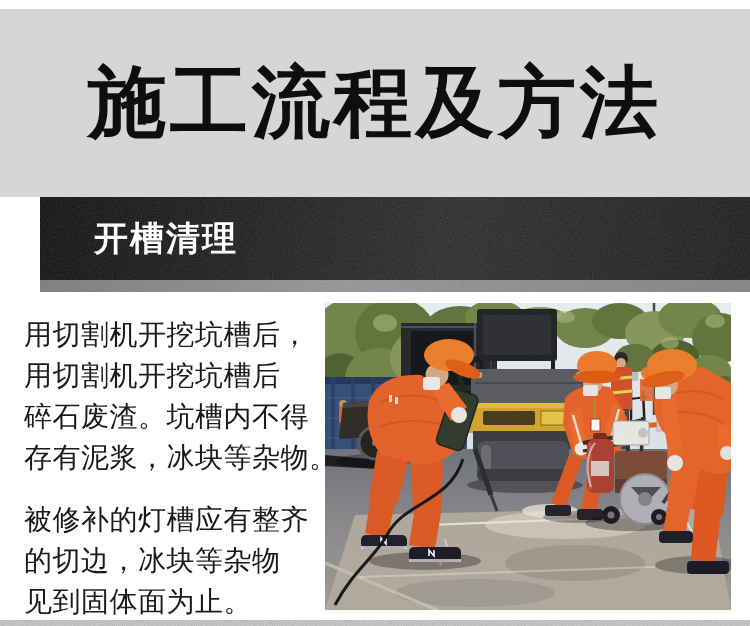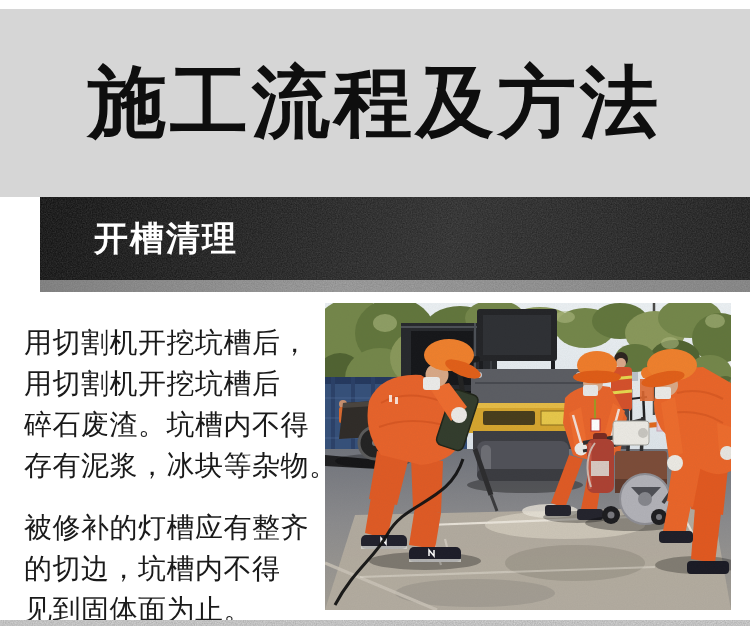--- a/index.html
+++ b/index.html
@@ -14,21 +14,21 @@
   .banner-dark{position:relative;width:100%;height:83px;overflow:hidden;
                background:linear-gradient(100deg,#0a0a0a 0%,#262626 55%,#151515 100%);
                display:flex;align-items:center;}
   .banner-fade{position:relative;width:100%;height:12px;overflow:hidden;
                background:linear-gradient(90deg,#8b8b8b,#a8a8a8 40%,#909090);}
   .grain-fill{position:absolute;left:0;top:0;width:100%;height:100%;}
   .section-title{position:relative;z-index:2;margin-left:54px;font-size:34px;font-weight:700;
                  color:#ffffff;letter-spacing:2px;white-space:nowrap;}
   
   .content-text{position:absolute;left:24px;top:314px;width:306px;color:#1a1a1a;}
-  .para{margin:8px 0 21px 0;}
+  .para{margin:0 0 21px 0;}
   .t-line{font-size:28px;line-height:41px;white-space:nowrap;letter-spacing:0.5px;}
   .photo-wrap{position:absolute;left:325px;top:303px;width:406px;height:307px;overflow:hidden;}
   .photo-wrap svg{display:block;}
   
   .bottom-strip{position:absolute;left:0;top:620px;width:750px;height:6px;overflow:hidden;
                 background:#d8d8d8;}
 </style>
 </head>
 <body>
 
@@ -67,21 +67,21 @@
 
   <div class="content-text">
     <div class="para">
       <div class="t-line">用切割机开挖坑槽后，</div>
       <div class="t-line">用切割机开挖坑槽后</div>
       <div class="t-line">碎石废渣。坑槽内不得</div>
       <div class="t-line">存有泥浆，冰块等杂物。</div>
     </div>
     <div class="para">
       <div class="t-line">被修补的灯槽应有整齐</div>
-      <div class="t-line">的切边，坑槽内不得</div>
+      <div class="t-line">的切边，冰块等杂物</div>
       <div class="t-line">见到固体面为止。</div>
     </div>
   </div>
 
   <div class="photo-wrap" role="img" aria-label="施工现场照片：多名身穿橙色工作服、戴橙色帽子和口罩的工人在路面作业，左侧工人手持风镐破碎路面，中间与右侧工人操作红色路面切割机，后方有黄色压路机、手推车、蓝色围挡和绿树。">
     <svg width="406" height="307" viewBox="0 0 406 307">
       <defs>
         <linearGradient id="skyG" x1="0" y1="0" x2="0" y2="1">
           <stop offset="0" stop-color="#ecf1f4"></stop>
             <stop offset="1" stop-color="#dde4ea"></stop>

